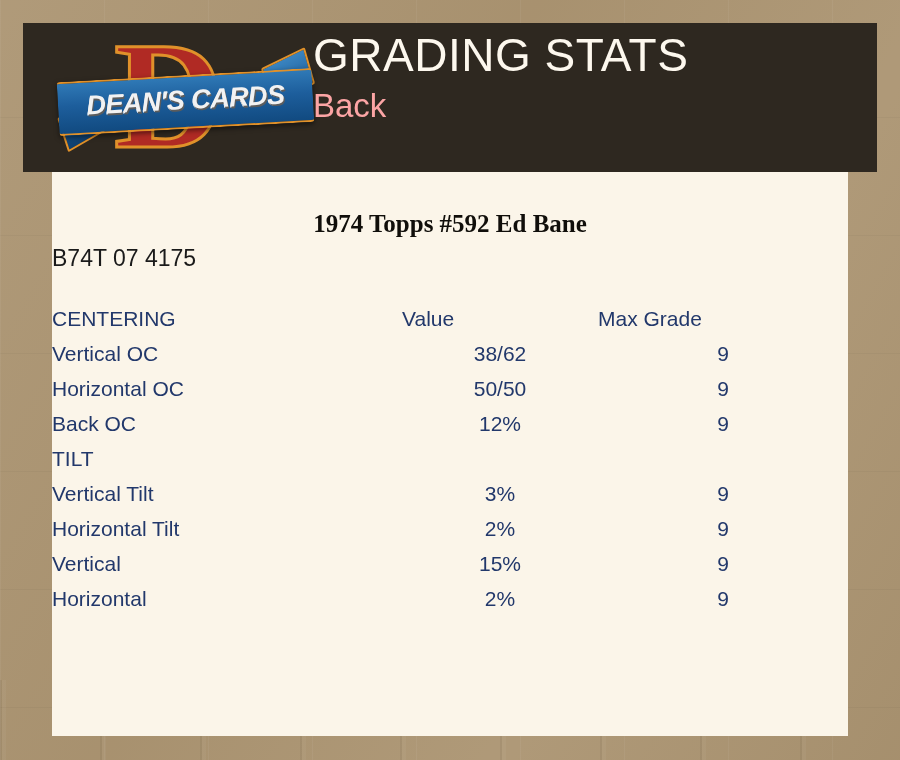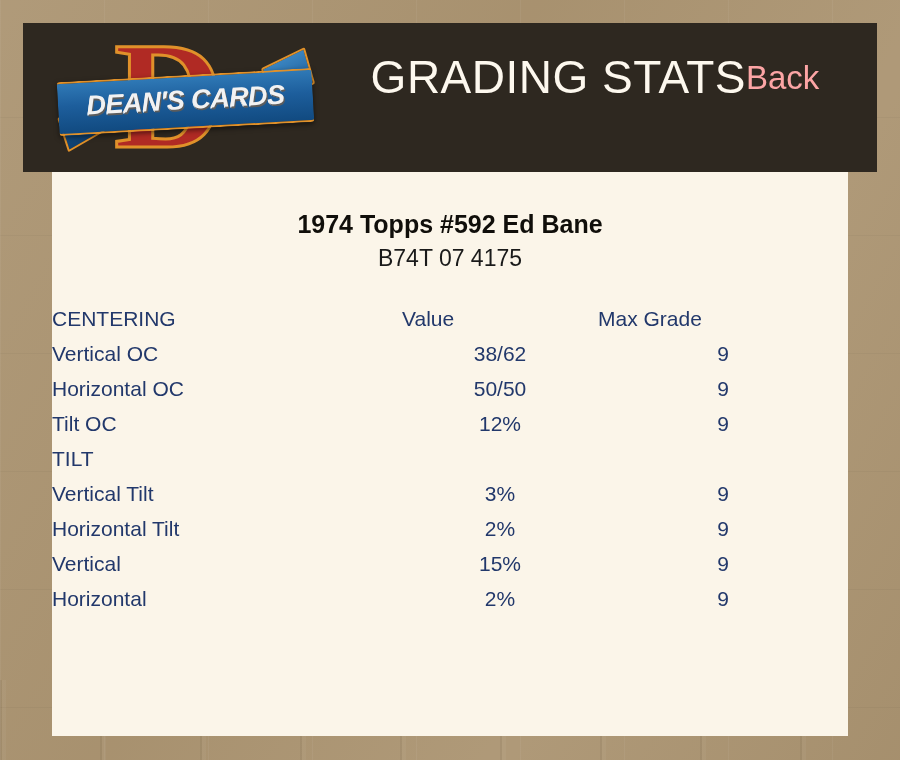--- a/index.html
+++ b/index.html
@@ -136,22 +136,22 @@
   }
 
   
   #header-titles {
     position: absolute;
     left: 290px;
     top: 0;
     width: 564px;
     height: 107px;
     display: flex;
-    flex-direction: row;
-    align-items: center;
+    flex-direction: column;
+    align-items: flex-start;
     justify-content: center;
   }
   #header-title {
     color: #fdf8ee;
     font-size: 46px;
     line-height: 56px;
     letter-spacing: 0.5px;
     white-space: nowrap;
   }
   #header-subtitle {
@@ -172,24 +172,24 @@
     z-index: 1;
   }
 
   #card-title {
     margin-top: 37px;
     text-align: center;
     color: #100e0a;
     font-size: 25px;
     font-weight: bold;
     line-height: 30px;
+    font-family: Liberation Serif, serif;
   }
   #card-subtitle {
     margin-top: 5px;
-    text-align: center;
     color: #1a1a1a;
     font-size: 23px;
     line-height: 28px;
   }
 
   
   #stats-table {
     margin-top: 29px;
     width: 100%;
     border-collapse: collapse;
@@ -278,21 +278,21 @@
           <td class="row-label">Vertical OC</td>
           <td class="row-value">38/62</td>
           <td class="row-grade">9</td>
         </tr>
         <tr>
           <td class="row-label">Horizontal OC</td>
           <td class="row-value">50/50</td>
           <td class="row-grade">9</td>
         </tr>
         <tr>
-          <td class="row-label">Tilt OC</td>
+          <td class="row-label">Back OC</td>
           <td class="row-value">12%</td>
           <td class="row-grade">9</td>
         </tr>
         <tr>
           <td class="section-label">TILT</td>
           <td></td>
           <td></td>
         </tr>
         <tr>
           <td class="row-label">Vertical Tilt</td>

